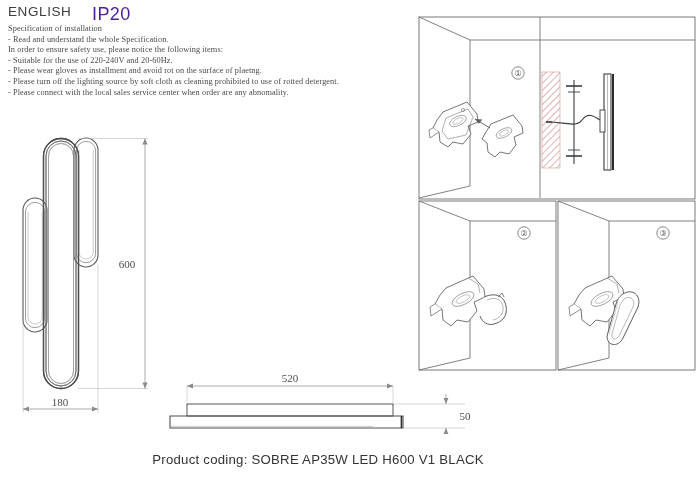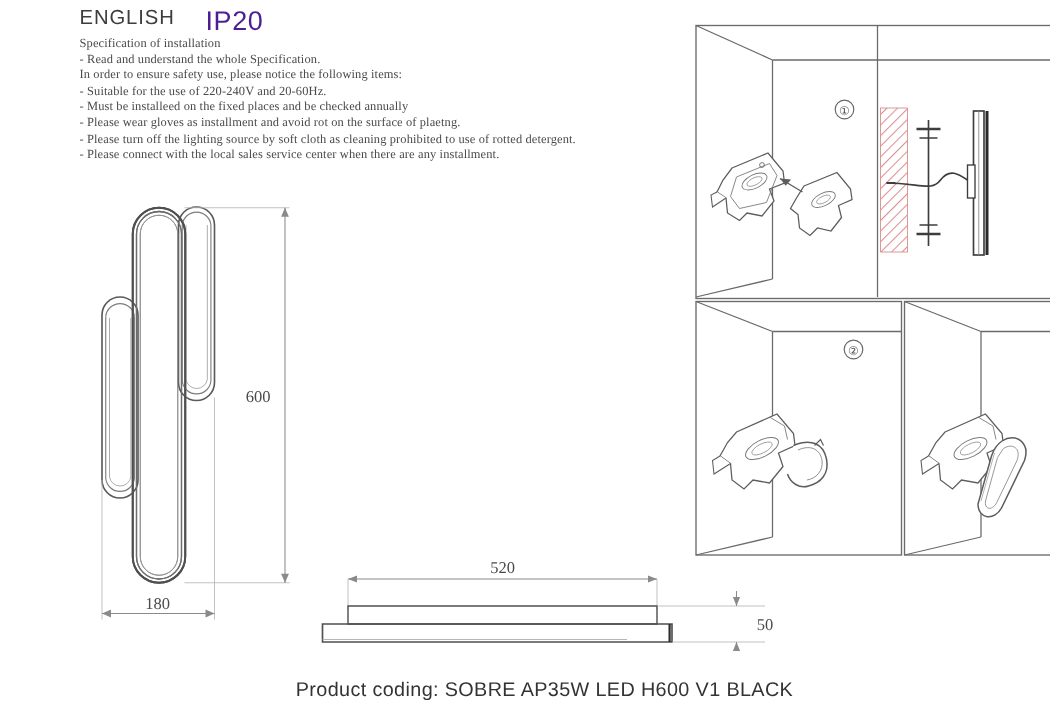--- a/index.html
+++ b/index.html
@@ -13,21 +13,21 @@
     color: #3a3a3a;
     -webkit-font-smoothing: antialiased;
   }
   #sheet {
     position: relative;
     width: 700px;
     height: 483px;
     background: #ffffff;
     overflow: hidden;
   }
-  .abs { position: absolute; margin-left: 45px; }
+  .abs { position: absolute; }
 
   
   #header-row {
     left: 8px;
     top: 4px;
     width: 260px;
     height: 18px;
   }
   #lang-label {
     position: absolute;
@@ -118,24 +118,23 @@
   <div id="header-row" class="abs">
     <span id="lang-label">ENGLISH</span>
     <span id="ip-rating">IP20</span>
   </div>
 
   <div id="spec-block" class="abs">
     <div class="spec-line">Specification of installation</div>
     <div class="spec-line">- Read and understand the whole Specification.</div>
     <div class="spec-line">In order to ensure safety use, please notice the following items:</div>
     <div class="spec-line">- Suitable for the use of 220-240V and 20-60Hz.</div>
-    <div class="spec-line">- Must be installeed on the fixed places and be checked annually</div>
     <div class="spec-line">- Please wear gloves as installment and avoid rot on the surface of plaetng.</div>
     <div class="spec-line">- Please turn off the lighting source by soft cloth as cleaning prohibited to use of rotted detergent.</div>
-    <div class="spec-line">- Please connect with the local sales service center when there are any installment.</div>
+    <div class="spec-line">- Please connect with the local sales service center when order are any abnomality.</div>
   </div>
 
   <div id="front-view" class="abs">
     <svg width="180" height="310" viewBox="0 0 180 310" xmlns="http://www.w3.org/2000/svg">
       <defs>
         <g id="capsule-main"></g>
       </defs>
 
       <g stroke="#4f4f4f" fill="none">
         <rect x="43.5" y="13.5" width="35" height="250" rx="17.5" ry="17.5" stroke-width="1.3"></rect>

